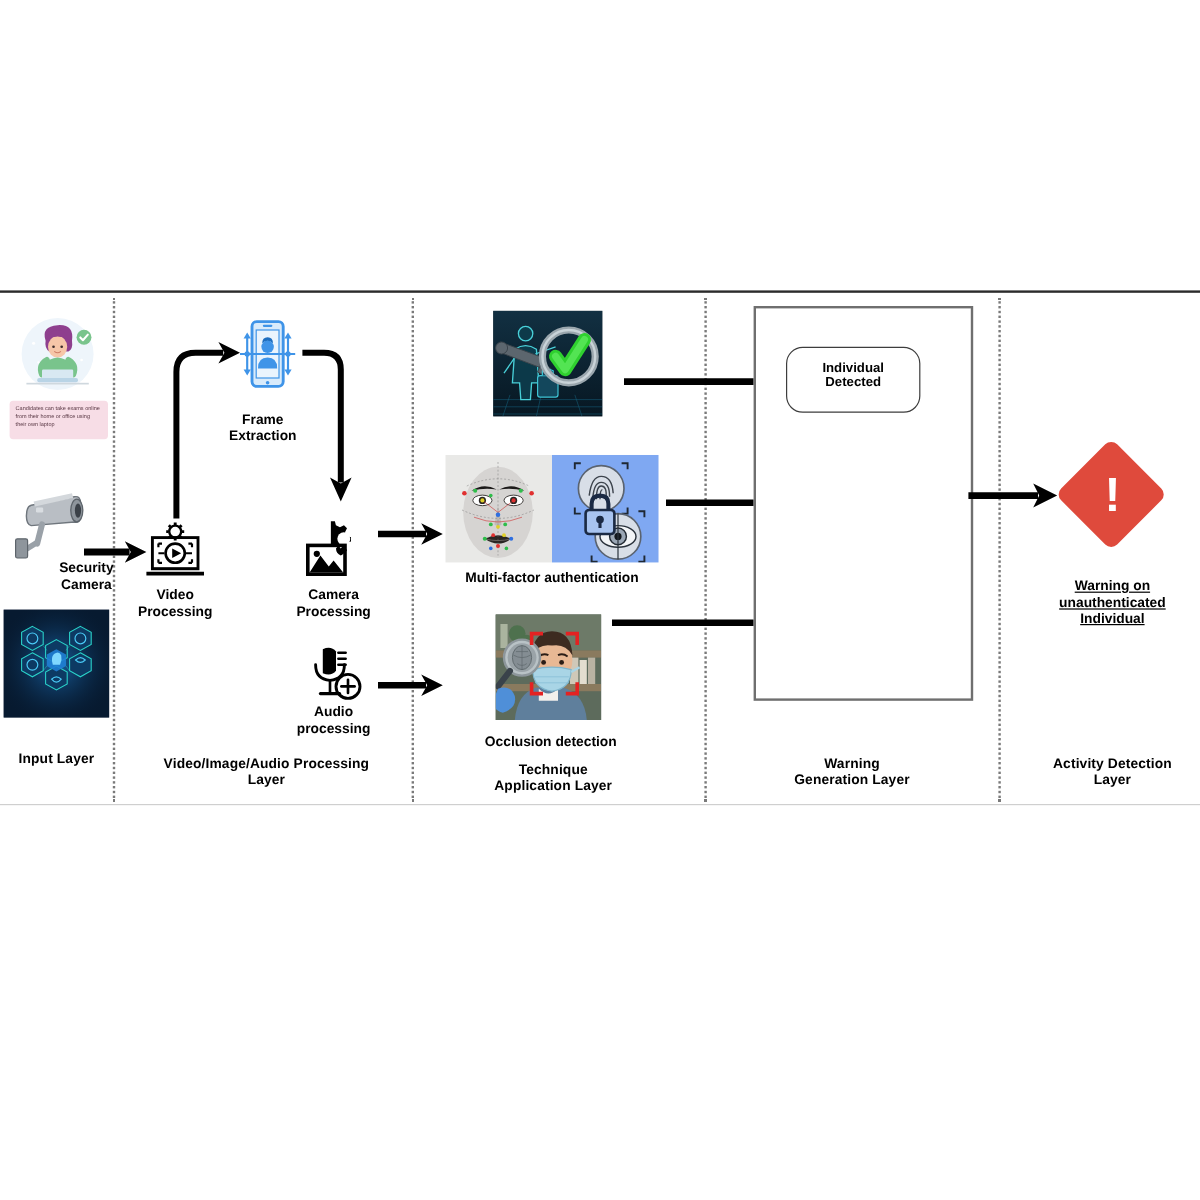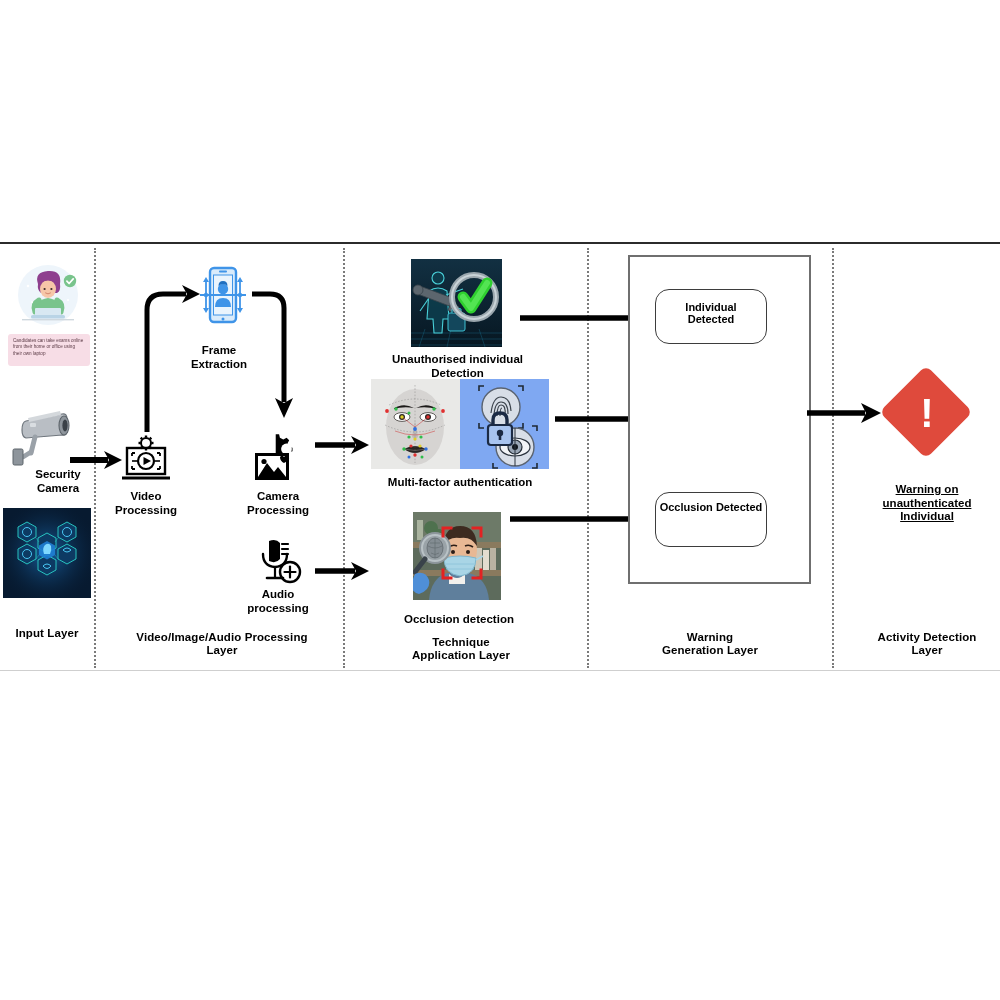--- a/index.html
+++ b/index.html
@@ -115,21 +115,21 @@
       <path d="M20 13 L52 6 l1 4 L21 17z" fill="#d4d8dc"></path>
 
       <path d="M27 32 L23 48" stroke="#9aa1a8" stroke-width="5" stroke-linecap="round"></path>
       <path d="M23 47 L15 52" stroke="#9aa1a8" stroke-width="4.5" stroke-linecap="round"></path>
 
       <rect x="5" y="44" width="10" height="16" rx="1.5" fill="#8e959c" stroke="#5d646b" stroke-width="1"></rect>
 
       <rect x="22" y="18" width="6" height="4" rx="1" fill="#d9dde1"></rect>
     </svg>
   </div>
-  <div class="abs cap" style="left:14px;top:468px;width:88px;">
+  <div class="abs cap" style="left:0px;top:468px;width:88px;padding-left:28px;">
     <div>Security</div>
     <div>Camera</div>
   </div>
 
   <div class="abs tile ai-img" style="left:3px;top:508px;width:88px;height:90px;">
     <svg width="88" height="90" viewBox="0 0 88 90">
       <rect width="88" height="90" fill="#071a30"></rect>
       <defs>
         <radialGradient id="glow" cx="50%" cy="50%" r="60%">
           <stop offset="0%" stop-color="#1b6fb8" stop-opacity="0.85"></stop>
@@ -355,24 +355,20 @@
       <g fill="#13475c" stroke="#3ec3d4" stroke-width="1">
         <rect x="37" y="54" width="17" height="18" rx="2"></rect>
         <path d="M41 54 l0 -4 q4 -3 9 0 l0 4"></path>
       </g>
 
       <circle cx="63" cy="38" r="22" fill="none" stroke="#9aa6ad" stroke-width="6"></circle>
       <circle cx="63" cy="38" r="22" fill="none" stroke="#c9d3d8" stroke-width="2"></circle>
       <path d="M52 38 L60 49 L76 24" stroke="#2fd02f" stroke-width="11" fill="none" stroke-linecap="round" stroke-linejoin="round"></path>
       <path d="M52 38 L60 49 L76 24" stroke="#53e453" stroke-width="6" fill="none" stroke-linecap="round" stroke-linejoin="round"></path>
     </svg>
-  </div>
-  <div class="abs cap" style="left:380px;top:353px;width:155px;">
-    <div>Unauthorised  individual</div>
-    <div>Detection</div>
   </div>
 
   <div class="abs tile" style="left:371px;top:379px;width:178px;height:90px;">
     <svg width="178" height="90" viewBox="0 0 178 90">
 
       <rect x="0" y="0" width="89" height="90" fill="#e9e9e7"></rect>
       <g>
         <ellipse cx="44" cy="48" rx="29" ry="38" fill="#d6d4d2"></ellipse>
 
         <path d="M22 30 q10 -7 21 -1 q-10 -2 -21 1z" fill="#1c1a19"></path>
@@ -555,23 +551,20 @@
   </div>
 
   <div class="abs warnbox" style="left:628px;top:255px;width:179px;height:325px;"></div>
 
   <div class="abs pill" style="left:655px;top:289px;width:112px;height:55px;">
     <span style="margin-top:11px;">Individual</span>
     <span>Detected</span>
   </div>
 
 
-  <div class="abs pill" style="left:655px;top:492px;width:112px;height:55px;">
-    <span style="margin-top:8px;">Occlusion Detected</span>
-  </div>
 
   <div class="abs layer-cap" style="left:640px;top:631px;width:140px;">
     <div>Warning</div>
     <div>Generation Layer</div>
   </div>
 
   <div class="abs" style="left:805px;top:400px;">
     <svg width="78" height="26" viewBox="0 0 78 26">
       <path d="M2 13 L60 13" stroke="#000" stroke-width="5.5"></path>
       <path d="M56 3 L76 13 L56 23 L61 13 z" fill="#000"></path>

